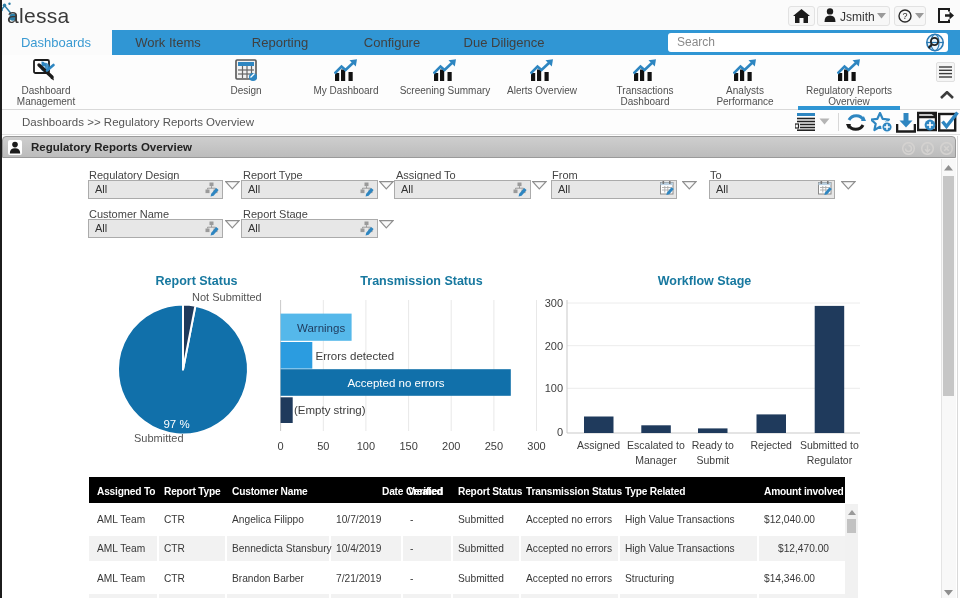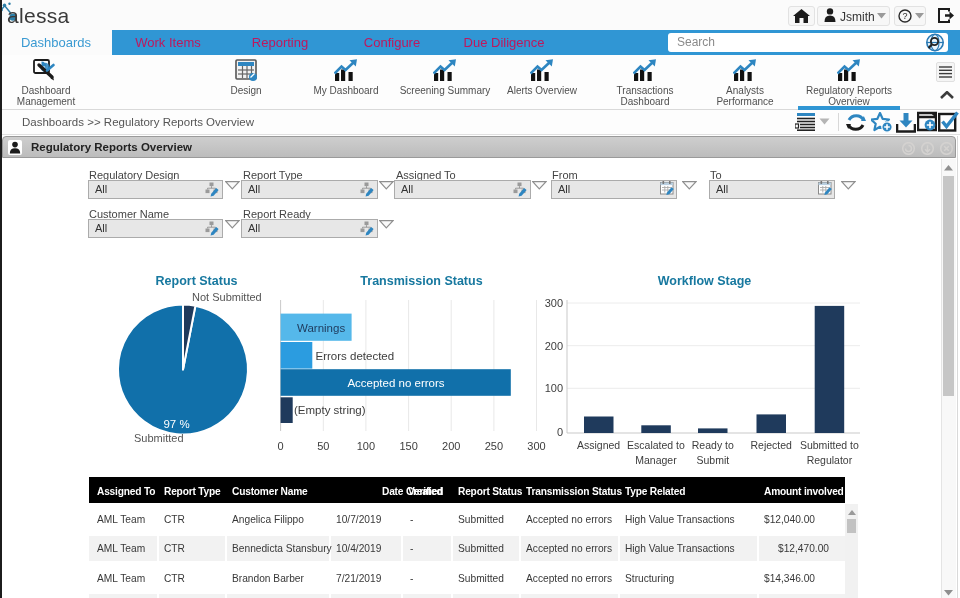--- a/index.html
+++ b/index.html
@@ -10,21 +10,21 @@
   #leftedge { left:0; top:0; width:2px; height:598px; background:#1c1c1c; z-index:50; }
 
   
   #topbar { left:0; top:0; width:960px; height:30px; background:#fbfbfb; }
   .hbtn { position:absolute; top:6px; height:20px; border:1px solid #e2e2e2; background:#f7f7f7;
     border-radius:3px; }
   
   #nav { left:0; top:30px; width:960px; height:25px; background:#3096d4; }
   #tab-active { left:0; top:30px; width:112px; height:25px; background:#fbfbfb;
     color:#3a9ad2; font-size:13px; line-height:25px; text-align:center; }
-  .tab { top:30px; height:25px; color:#be185d; font-size:13px; line-height:25px; text-align:center; width:112px; }
+  .tab { top:30px; height:25px; color:#404040; font-size:13px; line-height:25px; text-align:center; width:112px; }
   #search { left:668px; top:33px; width:280px; height:19px; background:#fff; border-radius:3px;
     font-size:12px; color:#8a8a8a; line-height:19px; padding-left:9px; }
 
   
   #toolbar { left:0; top:55px; width:960px; height:55px; background:#fdfdfd; border-bottom:1px solid #d9d9d9; }
   .titem { position:absolute; top:59px; width:110px; text-align:center; font-size:10px; color:#4f4f4f; line-height:11px; }
   .titem svg { display:block; margin:0 auto 3px auto; }
   #underline { left:798px; top:106px; width:102px; height:4px; background:#3096d4; }
 
   
@@ -326,21 +326,21 @@
 
   <div class="flabel" style="left:89px; top:208px;">Customer Name</div>
   <div class="finput" style="left:88px; top:219px; width:135px;">All</div>
   <svg class="abs" style="left:205px; top:221px;" width="14" height="15" viewBox="0 0 14 15">
       <use href="#orgico"></use>
     </svg>
   <svg class="abs" style="left:225px; top:220px;" width="15" height="9" viewBox="0 0 15 9">
       <use href="#ftri"></use>
     </svg>
 
-  <div class="flabel" style="left:243px; top:208px;">Report Ready</div>
+  <div class="flabel" style="left:243px; top:208px;">Report Stage</div>
   <div class="finput" style="left:241px; top:219px; width:137px;">All</div>
   <svg class="abs" style="left:360px; top:221px;" width="14" height="15" viewBox="0 0 14 15">
       <use href="#orgico"></use>
     </svg>
   <svg class="abs" style="left:379px; top:220px;" width="15" height="9" viewBox="0 0 15 9">
       <use href="#ftri"></use>
     </svg>
 
 
   <div class="ctitle" style="left:125px; top:274px; width:143px; text-align:center;">Report Status</div>

